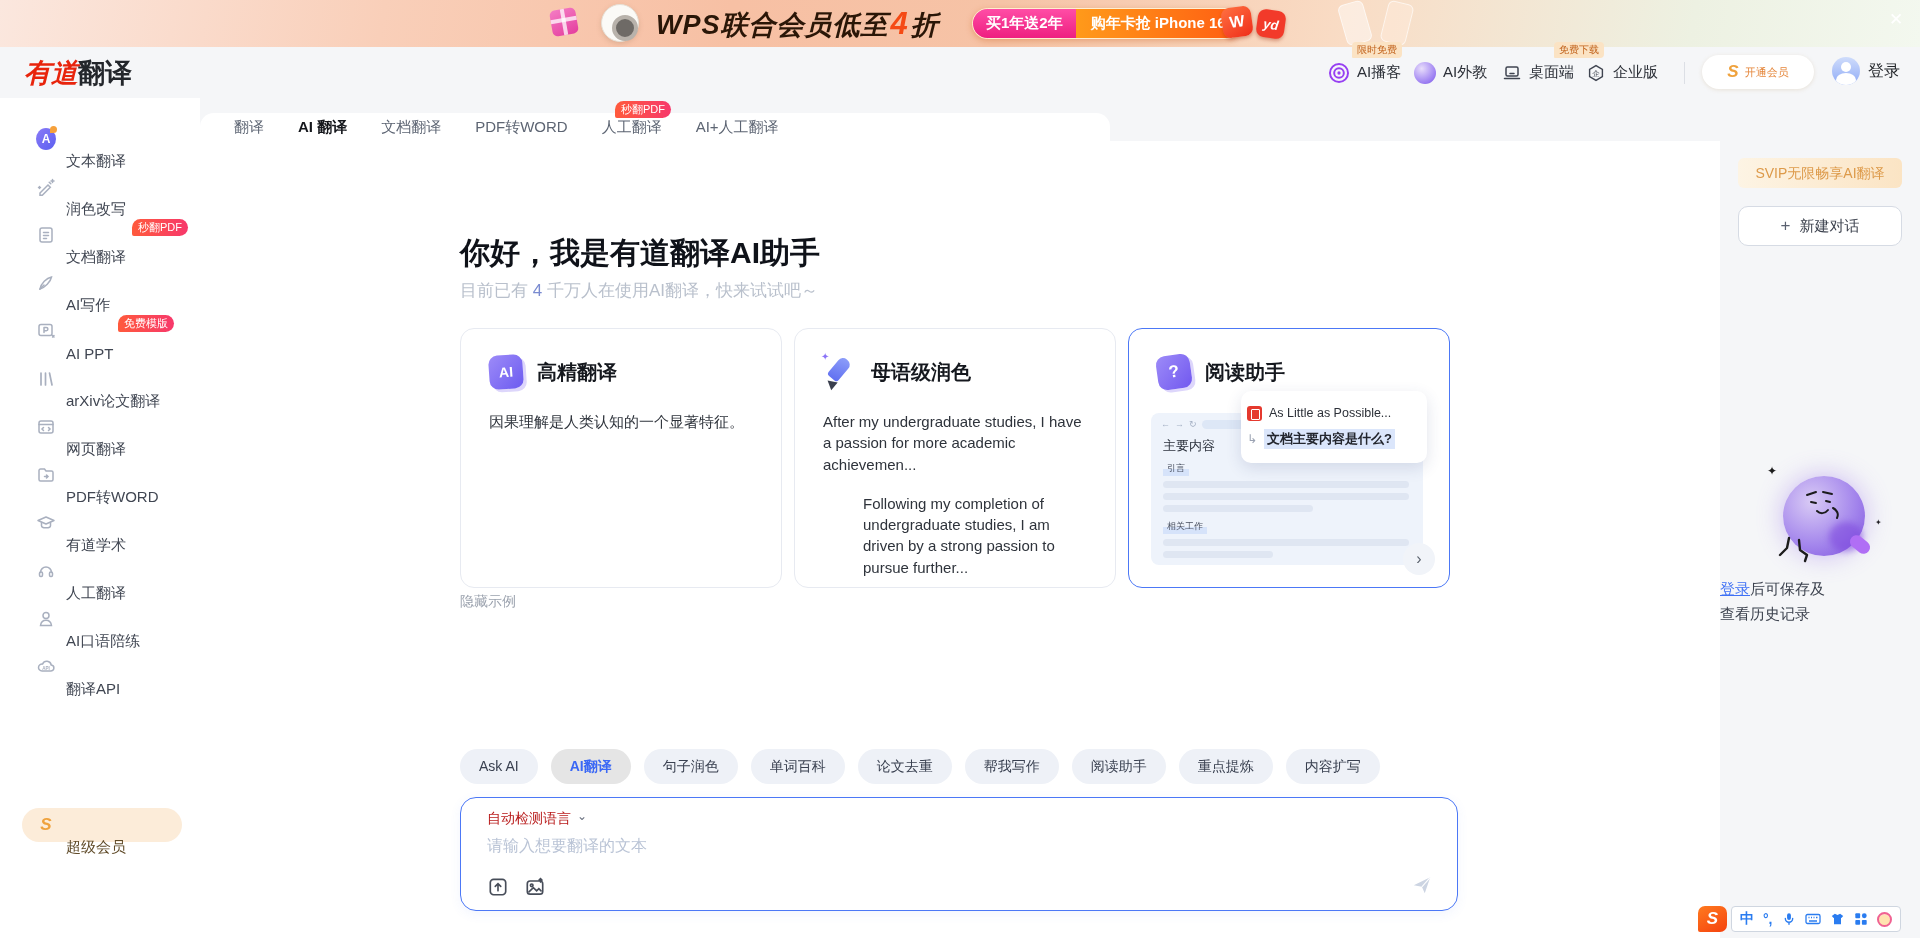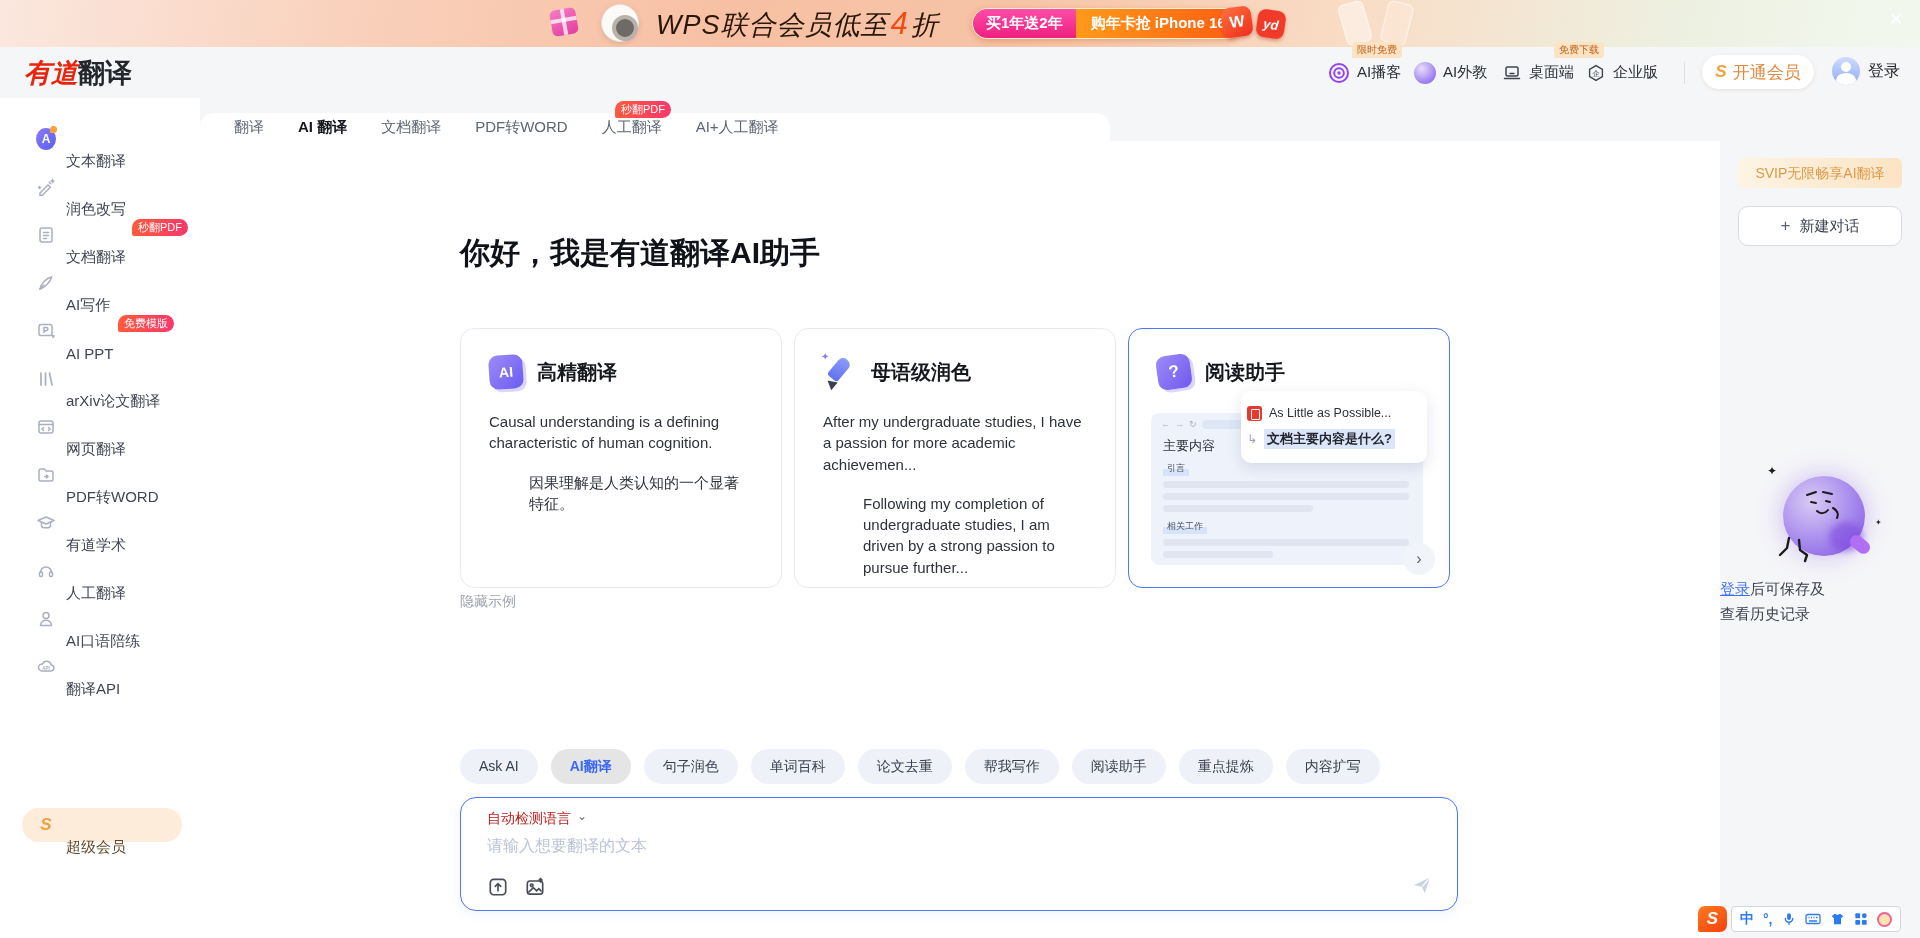--- a/index.html
+++ b/index.html
@@ -8,21 +8,21 @@
   #app { position:relative; width:1920px; height:938px; background:#f5f6f8; }
 
   
   .banner { position:absolute; left:0; top:0; width:1920px; height:47px; cursor:pointer;
     background:linear-gradient(100deg,#fbe7de 0%,#f9cfb9 20%,#f7c0a4 38%,#f6c3a6 52%,#f9dcc5 70%,#edf1e2 88%,#f3f8ef 100%); }
   .gift-deco { position:absolute; left:551px; top:9px; width:26px; height:26px; background:linear-gradient(160deg,#f47cc4,#e43e9e); border-radius:5px; transform:rotate(-10deg); }
   .gift-deco::before { content:""; position:absolute; left:0; top:9px; width:26px; height:4px; background:rgba(255,255,255,.75); }
   .gift-deco::after { content:""; position:absolute; left:11px; top:0; width:4px; height:26px; background:rgba(255,255,255,.75); }
   .camera-deco { position:absolute; left:601px; top:4px; width:38px; height:38px; border-radius:50%; background:#fbfaf7; border:1px solid #e7e0d6; box-shadow:0 2px 5px rgba(150,110,80,.25); }
   .camera-deco::before { content:""; position:absolute; left:10px; top:10px; width:18px; height:18px; border-radius:50%; border:4px solid #b8b2ab; background:#6e6a66; }
-  .wps-title { position:absolute; left:656px; top:6px; font-size:27px; font-weight:400; font-style:italic; letter-spacing:1px; color:#2a1607; white-space:nowrap; }
+  .wps-title { position:absolute; left:656px; top:6px; font-size:27px; font-weight:700; font-style:italic; letter-spacing:1px; color:#2a1607; white-space:nowrap; }
   .wps-title .num { color:#f54a14; font-size:31px; padding:0 2px; }
   .promo-pill { position:absolute; left:972px; top:8px; height:31px; display:flex; align-items:stretch; border-radius:16px; overflow:hidden; border:1px solid rgba(255,240,210,.95); box-shadow:0 2px 6px rgba(200,90,20,.35); }
   .pp-left { display:flex; align-items:center; padding:3px 13px; background:linear-gradient(180deg,#ff4da6,#ee1f80); color:#fff; font-size:15px; font-weight:700; }
   .pp-right { display:flex; align-items:center; padding:0 15px; background:linear-gradient(90deg,#ff9a1a,#ff5d12); color:#fff; font-size:15px; font-weight:700; }
   .logo-tile-w { position:absolute; left:1222px; top:7px; width:30px; height:30px; border-radius:8px; background:linear-gradient(150deg,#ff7040,#ef2d1a); transform:rotate(-8deg); color:#fff; font-weight:800; font-size:16px; display:flex; align-items:center; justify-content:center; box-shadow:0 2px 4px rgba(160,40,10,.4); }
   .logo-tile-yd { position:absolute; left:1257px; top:10px; width:28px; height:28px; border-radius:8px; background:#f23a2a; transform:rotate(8deg); color:#fff; font-weight:800; font-style:italic; font-size:13px; display:flex; align-items:center; justify-content:center; box-shadow:0 2px 4px rgba(160,40,10,.4); }
   .phone-deco { position:absolute; top:2px; width:26px; height:42px; background:rgba(255,255,255,.45); border:1px solid rgba(255,255,255,.6); border-radius:6px; }
   .phone-1 { left:1342px; transform:rotate(-16deg); }
   .phone-2 { left:1384px; transform:rotate(14deg); background:rgba(255,235,220,.5); }
   .banner-close { position:absolute; left:1884px; top:8px; width:24px; height:24px; color:#ffffff; font-size:17px; line-height:24px; text-align:center; cursor:pointer; }
@@ -34,21 +34,21 @@
   .brand .dark { color:#23262b; }
   .hnav { position:absolute; top:0; height:51px; display:flex; align-items:center; gap:7px; cursor:pointer; }
   .hnav .lbl { font-size:15px; color:#2c3038; }
   .hbadge { position:absolute; top:-5px; font-size:10px; color:#c2641e; background:#fbe3c4; border-radius:4px 4px 4px 1px; padding:1px 5px; white-space:nowrap; }
   .podcast-ic,.teacher-ic { width:22px; height:22px; border-radius:50%; flex:0 0 auto; }
   .teacher-ic { background:radial-gradient(circle at 35% 30%,#e8ddfb,#9b7df2 70%,#6e4fe0); }
   .laptop-ic,.ent-ic { width:20px; height:20px; }
   .hdivider { position:absolute; left:1684px; top:62px; width:1px; height:22px; background:#dcdfe5; }
   .vip-btn { position:absolute; left:1702px; top:8px; width:112px; height:34px; background:#fff; border-radius:17px; display:flex; align-items:center; justify-content:center; gap:6px; cursor:pointer; box-shadow:0 1px 4px rgba(180,140,80,.18); }
   .gold-s { color:#efa23d; font-weight:900; font-style:italic; font-size:17px; }
-  .vip-btn .lbl { color:#e5873c; font-size:17px; }
+  .vip-btn .lbl { color:#e5873c; font-size:11px; }
   .login-wrap { position:absolute; left:1832px; top:10px; display:flex; align-items:center; gap:8px; cursor:pointer; }
   .login-av { width:28px; height:28px; border-radius:50%; background:linear-gradient(180deg,#cfdcfb,#8fabf6); position:relative; overflow:hidden; }
   .login-av::before { content:""; position:absolute; left:9px; top:5px; width:10px; height:10px; border-radius:50%; background:#fff; }
   .login-av::after { content:""; position:absolute; left:4px; top:16px; width:20px; height:14px; border-radius:50%; background:#fff; }
   .login-wrap .lbl { font-size:16px; color:#23262b; }
 
   
   .sidebar { position:absolute; left:0; top:98px; width:200px; height:840px; background:#fff; }
   .side-item { position:absolute; left:0; width:200px; height:48px; display:flex; align-items:center; cursor:pointer; }
   .side-item .ic { position:absolute; left:36px; width:20px; height:20px; display:flex; align-items:center; justify-content:center; color:#a9b0bf; }
@@ -366,29 +366,29 @@
     <span class="tab">文档翻译</span>
     <span class="tab">PDF转WORD</span>
     <span class="tab">人工翻译</span>
     <span class="tab">AI+人工翻译</span>
     <span class="tab-badge">秒翻PDF</span>
   </div>
 
   <div class="mainpanel">
 
     <div class="greeting">你好，我是有道翻译AI助手</div>
+    <div class="subtitle"><span>目前已有 </span><span class="num">4</span><span> 千万人在使用AI翻译，快来试试吧～</span></div>
 
     <div class="cards">
 
       <div class="card">
         <div class="card-head">
           <span class="ci-ai">AI</span>
           <span class="card-title">高精翻译</span>
         </div>
-        <div class="card-text">Causal understanding is a defining characteristic of human cognition.</div>
         <div class="card-text">因果理解是人类认知的一个显著特征。</div>
       </div>
 
       <div class="card">
         <div class="card-head">
           <span class="ci-pen">
               <span class="spark">✦</span>
               <span class="body"></span>
               <span class="tip"></span>
             </span>

